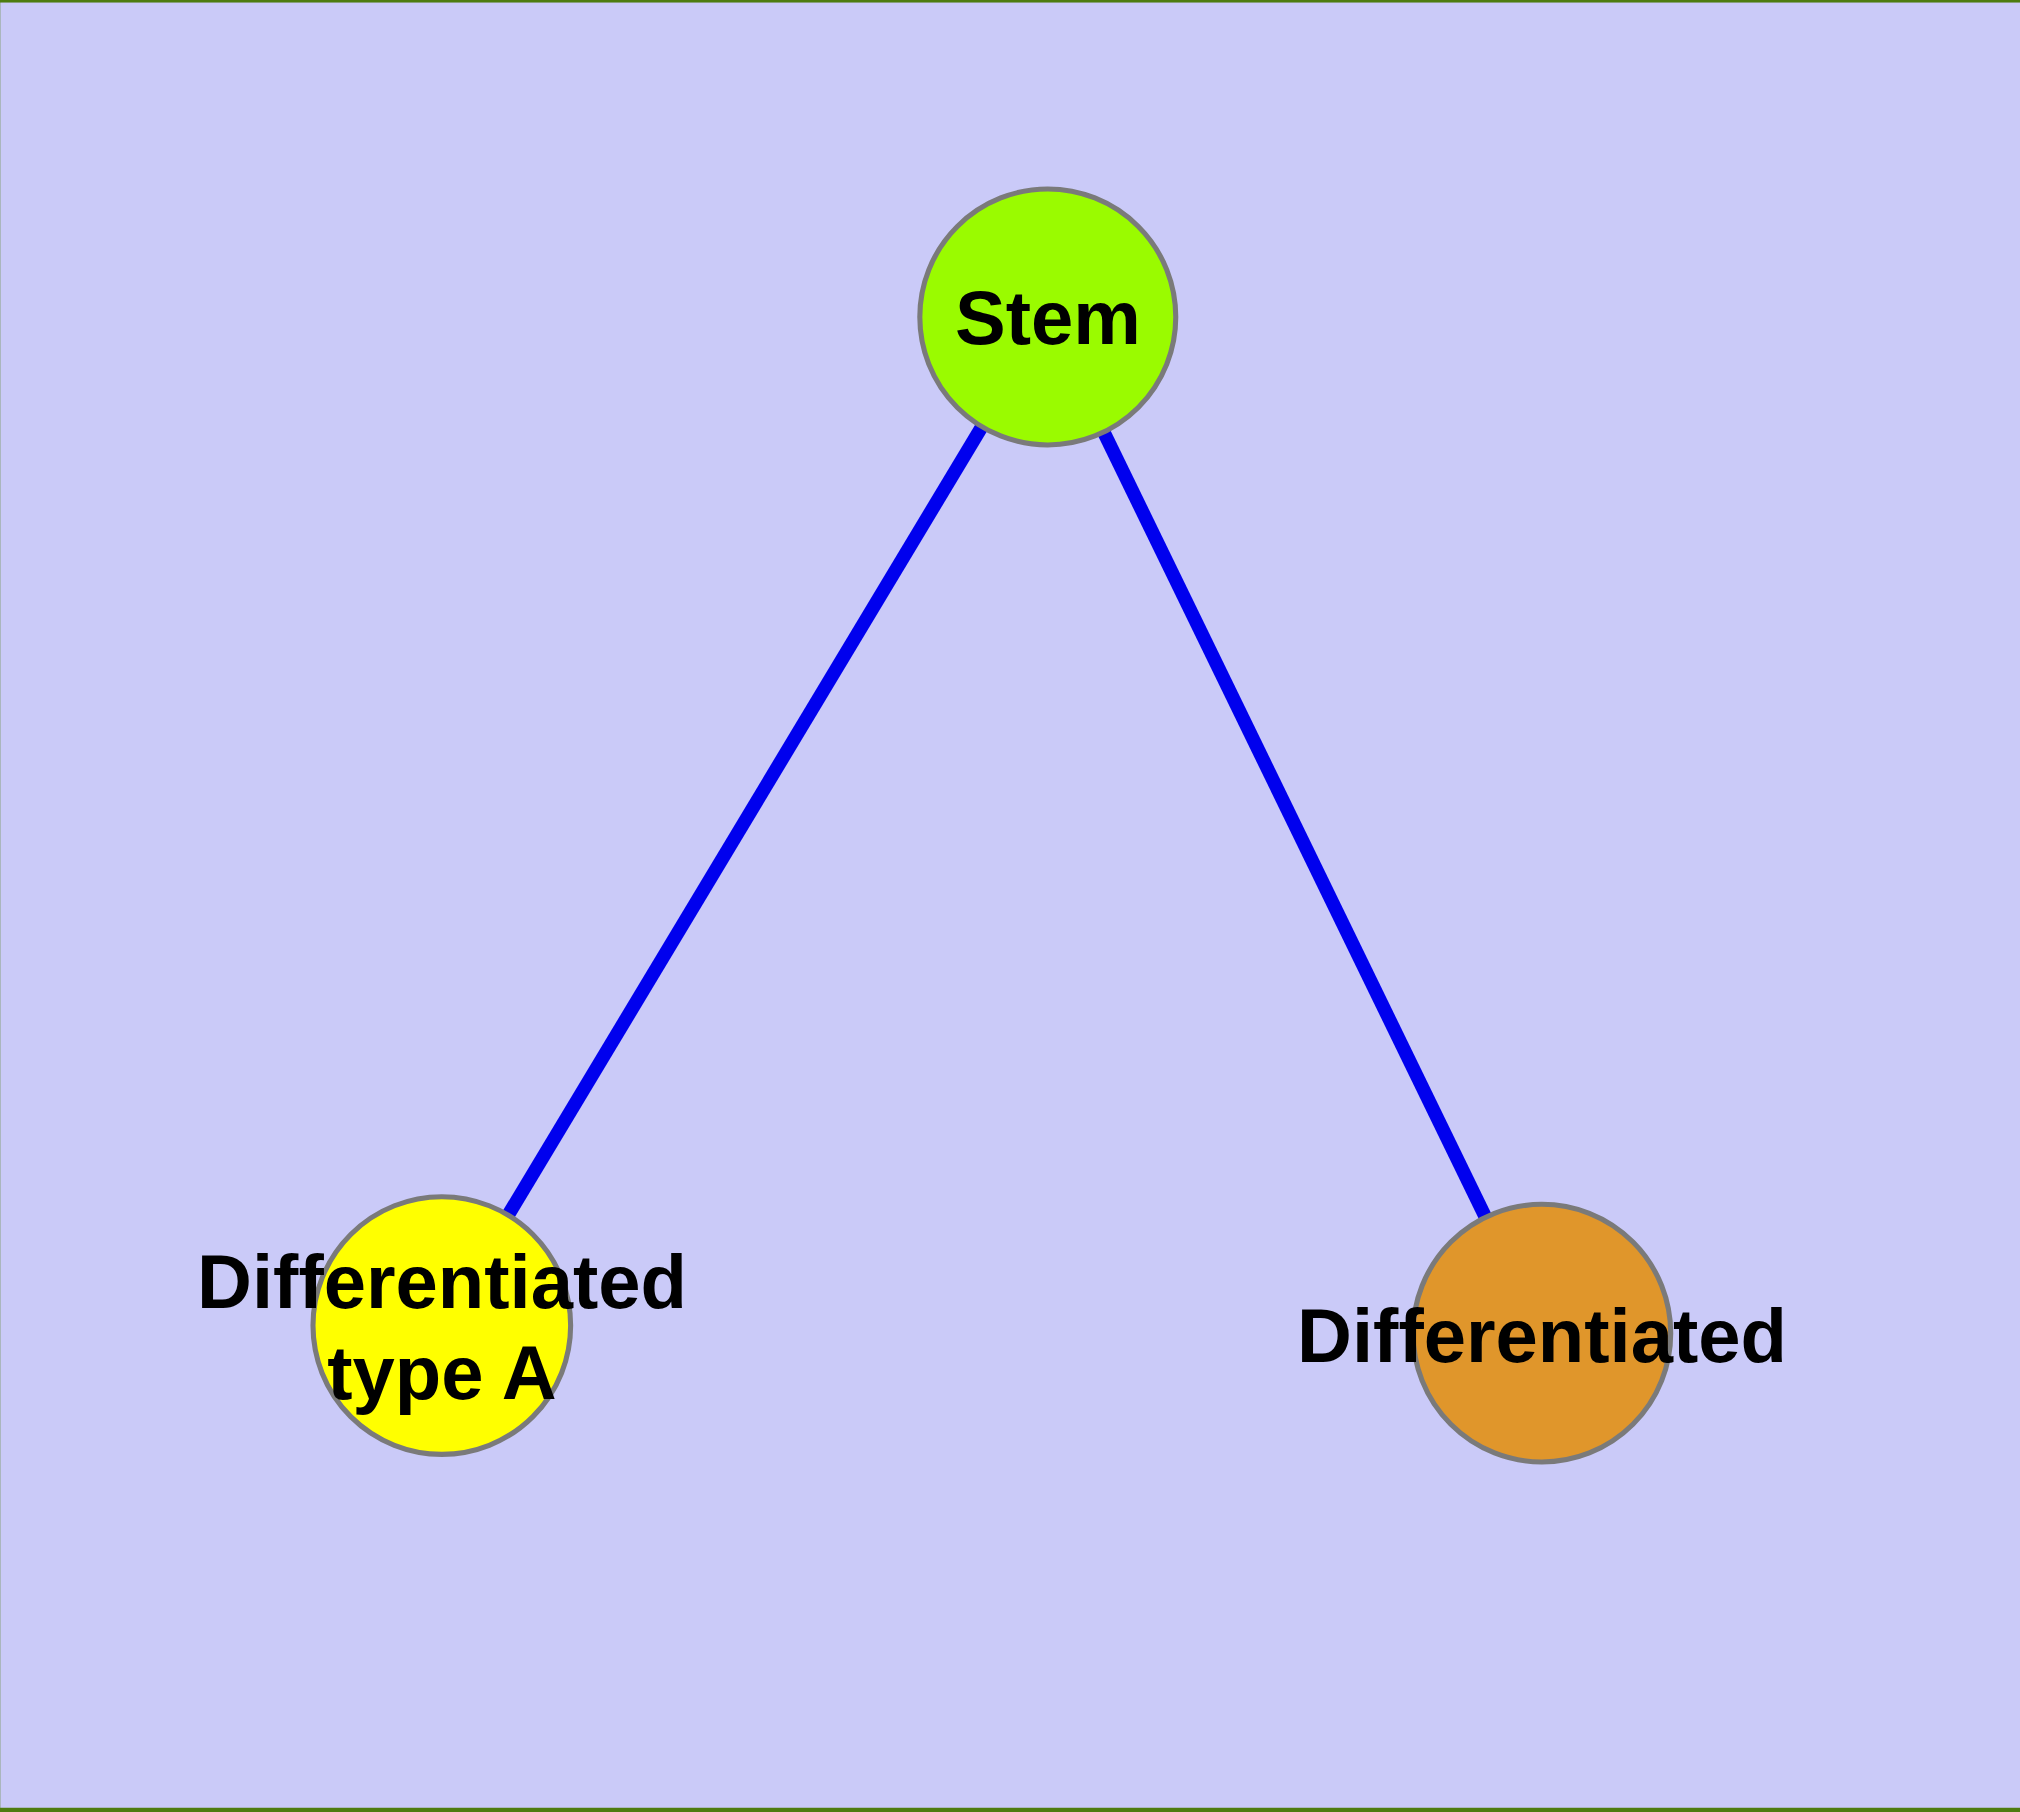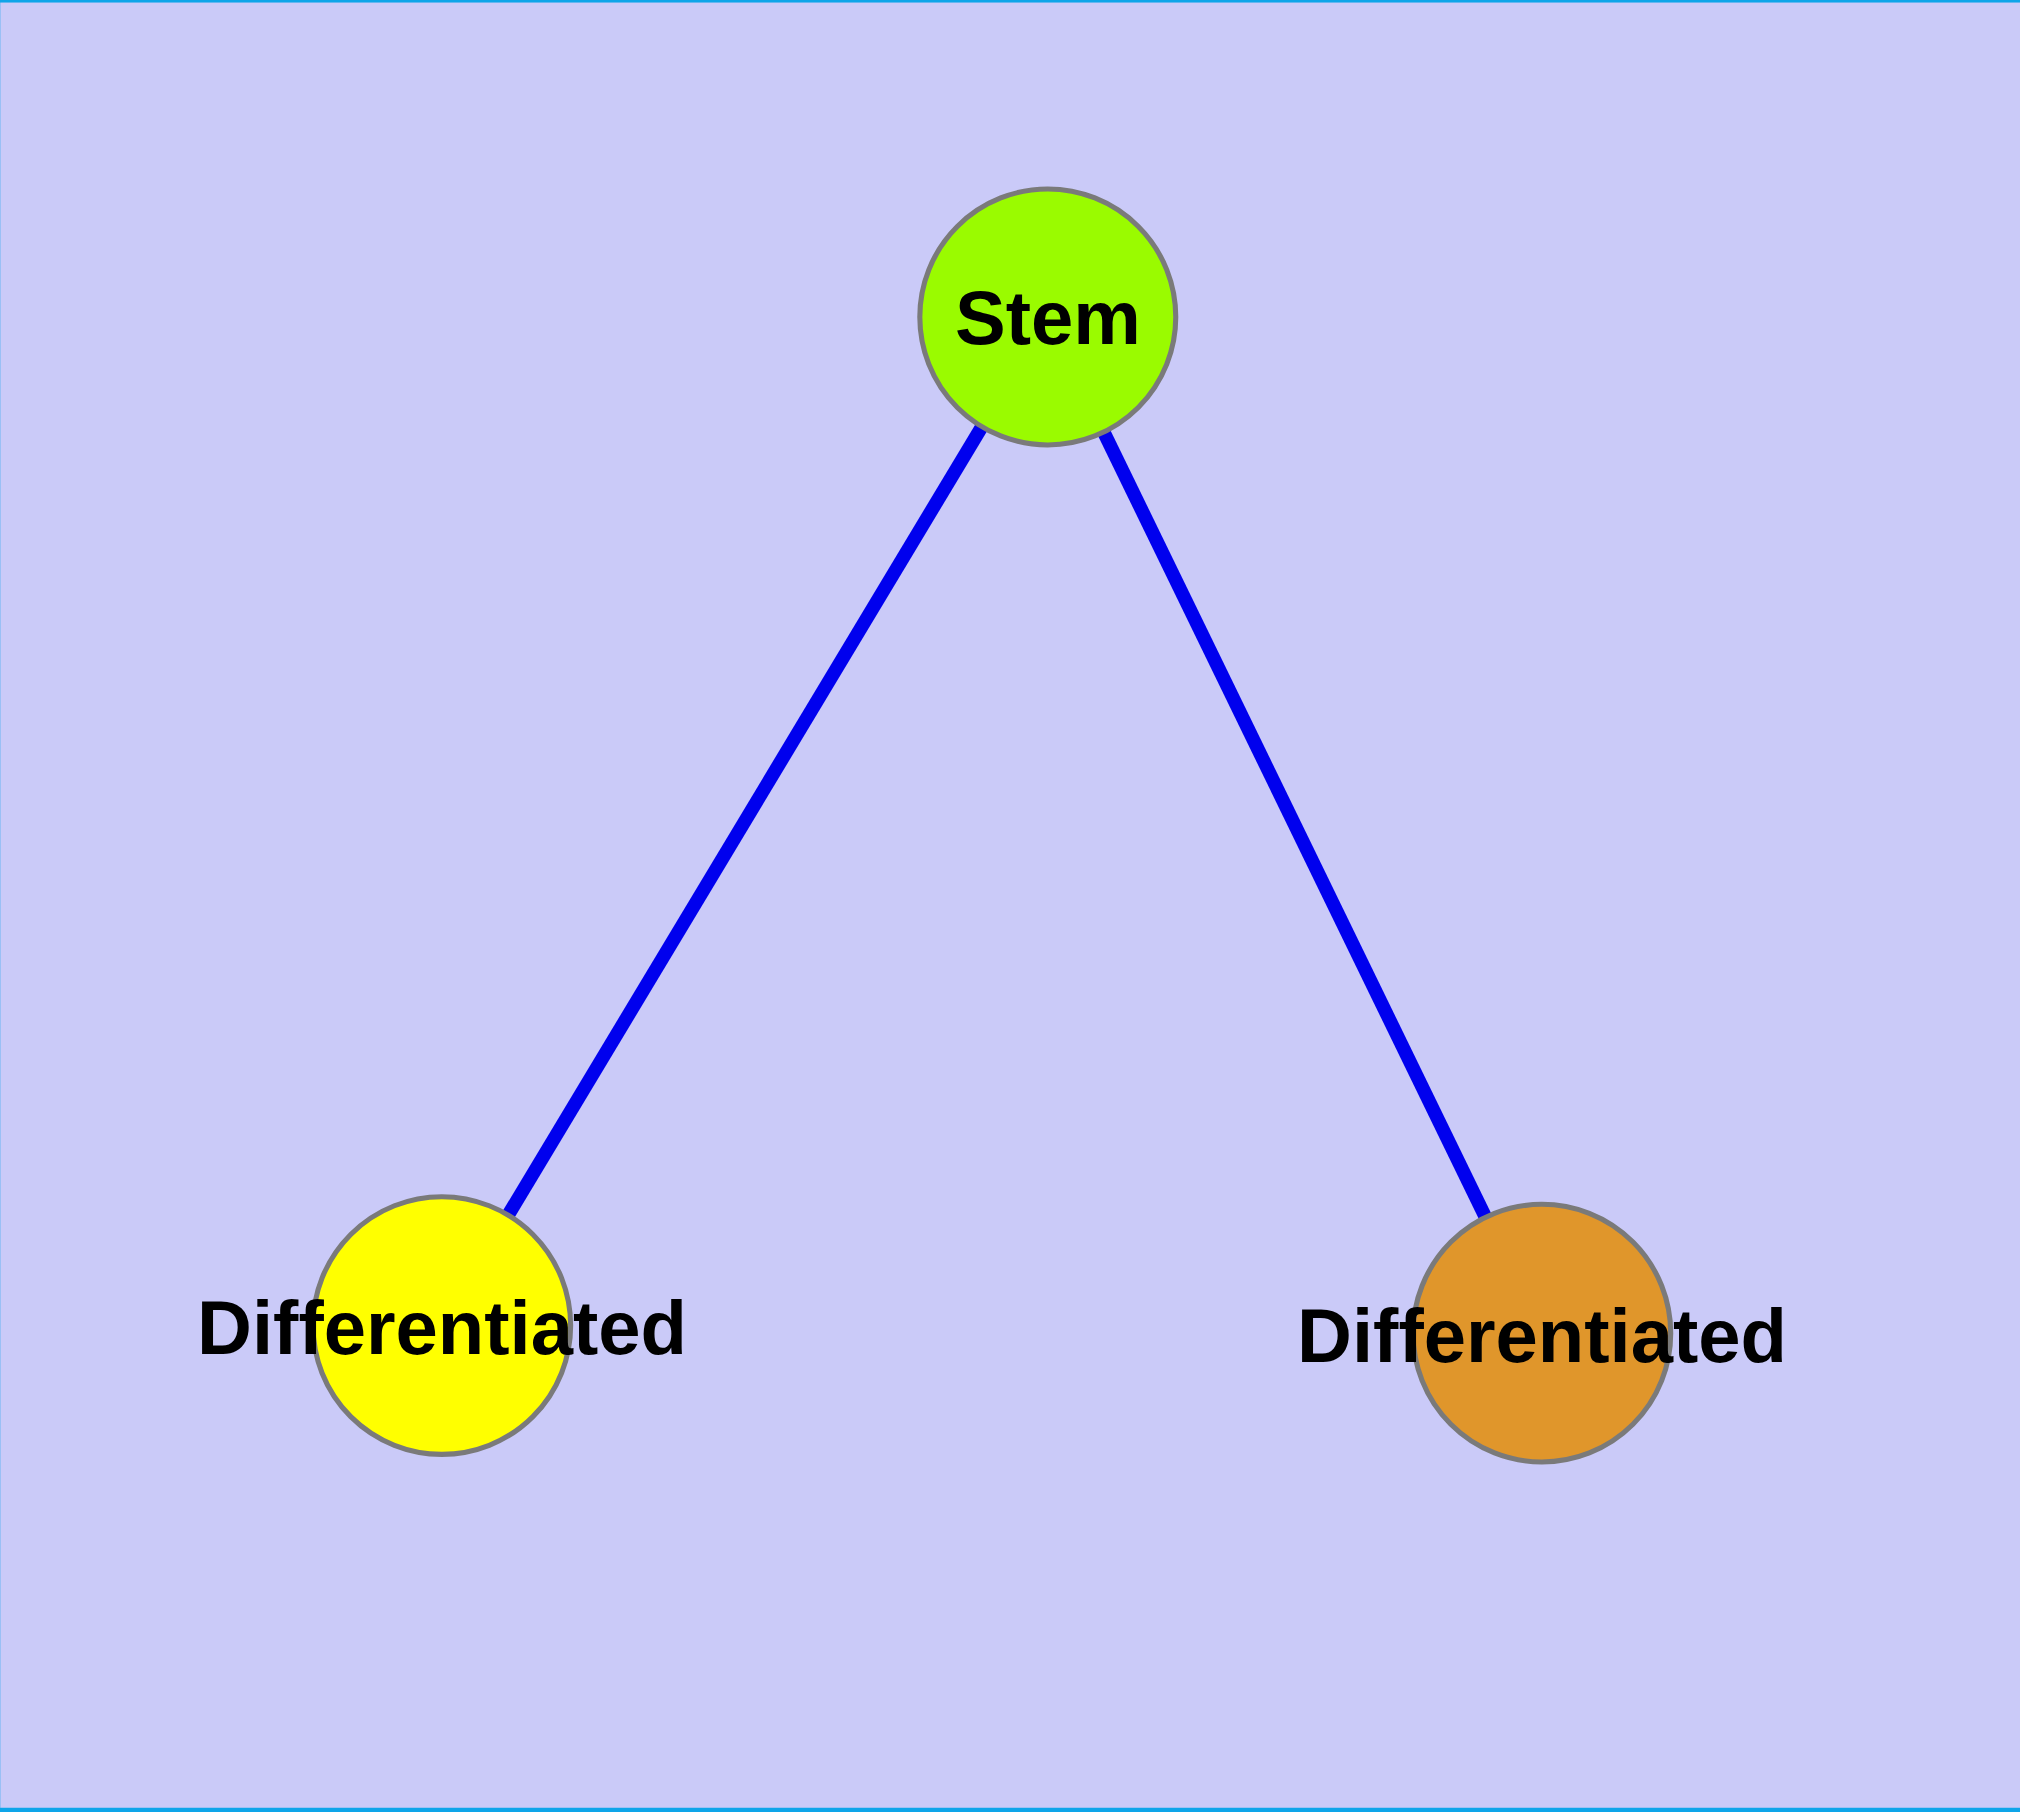--- a/index.html
+++ b/index.html
@@ -5,21 +5,21 @@
   html, body {
     margin: 0;
     padding: 0;
     background: #ffffff;
   }
   .stage {
     position: relative;
     width: 2021px;
     height: 1812px;
     overflow: hidden;
-    background: #0ea5e9;
+    background: #4d7c0f;
     font-family: "Liberation Sans", sans-serif;
   }
   .stage svg {
     position: absolute;
     left: 0;
     top: 0;
     width: 100%;
     height: 100%;
     display: block;
   }
@@ -62,20 +62,21 @@
     <circle cx="521" cy="1564" r="152" stroke-width="6" fill="#FFFF00" stroke="#7A7A7A"></circle>
     <circle cx="1819" cy="1573" r="152" stroke-width="6" fill="#E0962B" stroke="#7A7A7A"></circle>
   </svg>
 
   <div class="node-label label-stem">
     <span>Stem</span>
   </div>
 
   <div class="node-label label-type-a">
     <span>Differentiated</span>
+    <span>type A</span>
   </div>
 
   <div class="node-label label-type-b">
     <span>Differentiated</span>
   </div>
 
 </div>
 
 
 </body></html>

